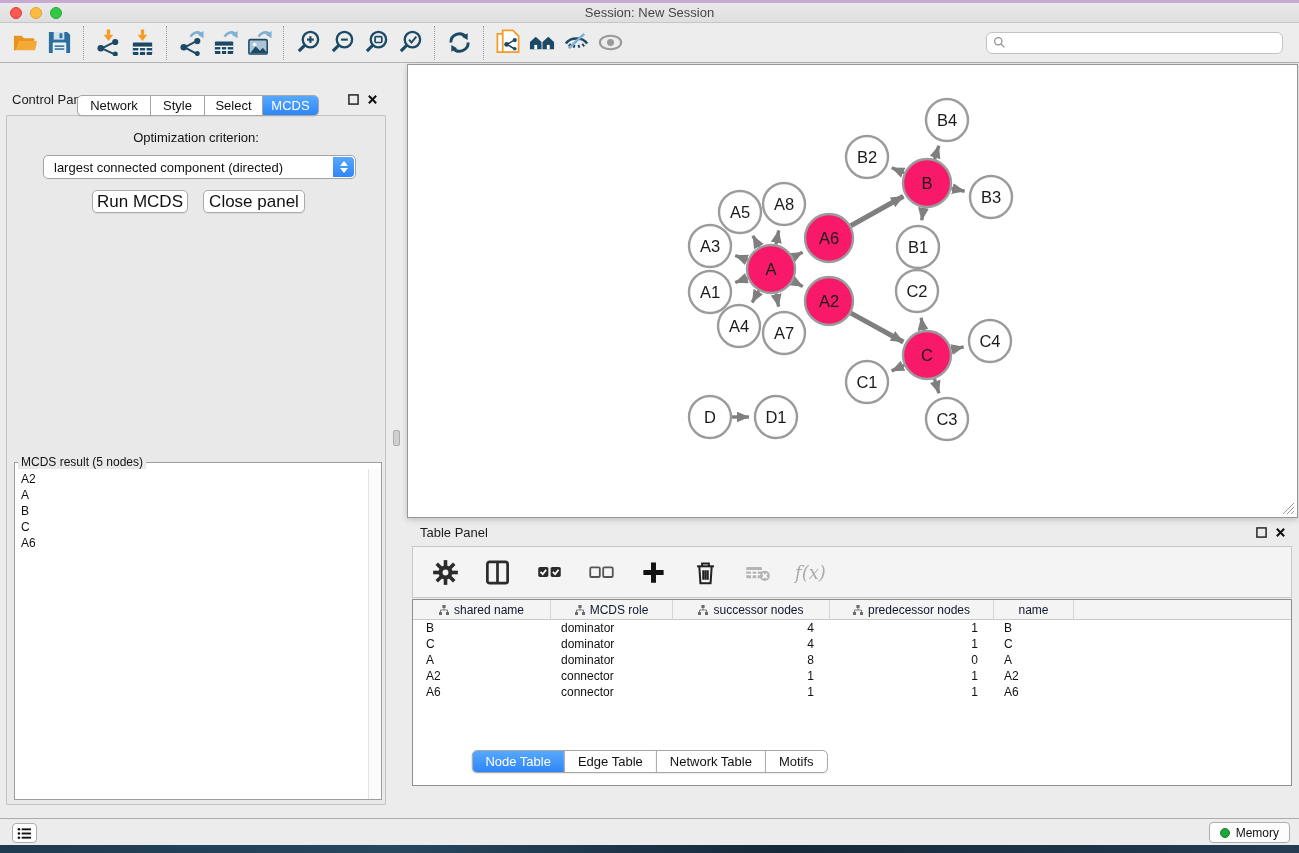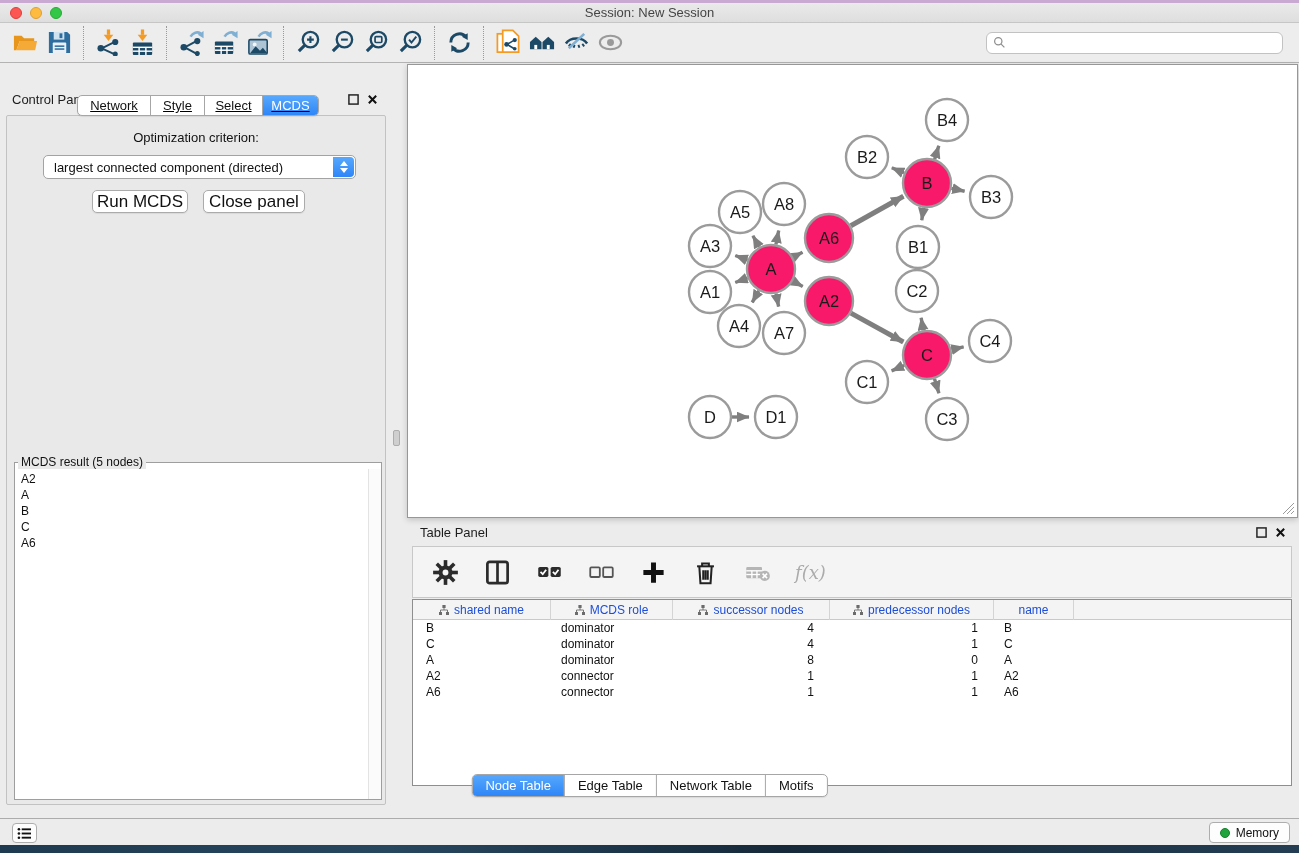--- a/index.html
+++ b/index.html
@@ -39,21 +39,21 @@
   .panel-title { font-size:13px; color:#1d1d1d; }
   .panel-ctrls { margin-left:auto; display:flex; gap:8px; align-items:center; }
   .panel-ctrls svg { width:11px; height:11px; }
   .cp-body { left:6px; top:115px; width:380px; height:690px; background:#E9E9E9;
     border:1px solid #C2C2C2; border-radius:2px; }
   .seg { display:flex; background:#fff; border:1px solid #A6A6A6; border-radius:5px; overflow:hidden;
     box-shadow:0 1px 1px rgba(0,0,0,0.08); }
   .seg .tab { font-size:13px; color:#111; padding:2px 0; text-align:center; border-left:1px solid #A6A6A6; }
   .seg .tab:first-child { border-left:none; }
   .seg .tab.active { background:linear-gradient(#57A8FC,#2E86F8); color:#fff; }
-  .cp-tabs { left:77px; top:95px;text-decoration:underline; }
+  .cp-tabs { left:77px; top:95px; }
   .cp-tabs .tab:nth-child(1){width:72px;} .cp-tabs .tab:nth-child(2){width:54px;}
   .cp-tabs .tab:nth-child(3){width:58px;} .cp-tabs .tab:nth-child(4){width:56px;}
   .opt-label { left:6px; top:130px; width:380px; text-align:center; font-size:13px; color:#111; }
   .dropdown { left:43px; top:155px; width:313px; height:24px; background:#fff; border:1px solid #A3A3A3;
     border-radius:5px; display:flex; align-items:center; font-size:13px; padding-left:10px; color:#111; }
   .dd-stepper { position:absolute; right:1px; top:1px; width:21px; height:20px; border-radius:0 4px 4px 0;
     background:linear-gradient(#57A8FC,#2E86F8); display:flex; flex-direction:column;
     align-items:center; justify-content:center; gap:2px; }
   .chev-up { width:0; height:0; border-left:4px solid transparent; border-right:4px solid transparent; border-bottom:5px solid #fff; }
   .chev-dn { width:0; height:0; border-left:4px solid transparent; border-right:4px solid transparent; border-top:5px solid #fff; }
@@ -85,28 +85,28 @@
   
   .tp-header { left:407px; top:520px; width:892px; height:24px; display:flex; align-items:center; padding:0 13px; }
   .tp-toolbar { left:412px; top:546px; width:880px; height:52px; background:#F4F4F4;
     border:1px solid #C8C8C8; display:flex; align-items:center; gap:24px; padding-left:18px; }
   .tp-toolbar .tbtn { width:28px; }
   .fx { font-family:"DejaVu Serif", serif; font-style:italic; font-size:18px; color:#ABABAB;text-align:right; }
   .table { left:412px; top:599px; width:880px; height:187px; background:#fff; border:1px solid #8E8E8E; overflow:hidden; }
   .trow { display:grid; grid-template-columns:138px 122px 157px 164px 80px 1fr; height:16px; }
   .thead { background:#F4F4F4; border-bottom:1px solid #C9C9C9; height:20px; }
   .thead .cell { display:flex; align-items:center; justify-content:center; gap:5px;
-    font-size:12px; color:#1d4ed8; border-right:1px solid #D4D4D4; height:20px; }
+    font-size:12px; color:#0f172a; border-right:1px solid #D4D4D4; height:20px; }
   .thead .cell.nofill { border-right:none; }
   .cell { font-size:12px; color:#111; display:flex; align-items:center; }
   .c-left { padding-left:13px; justify-content:flex-start; }
   .c-left2 { padding-left:10px; justify-content:flex-start; }
   .c-right { padding-right:16px; justify-content:flex-end; }
   .tree-ico { width:10px; height:10px; flex:0 0 auto; }
-  .tp-tabs { left:50%; top:750px; transform:translateX(-50%);margin-top:24px; }
+  .tp-tabs { left:50%; top:750px; transform:translateX(-50%); }
   .tp-tabs .tab { padding:3px 13px; }
 
   
   .statusbar { left:0; top:818px; width:1299px; height:27px; background:#ECECEC; border-top:1px solid #ACACAC; }
   .sb-left-btn { position:absolute; left:12px; top:4px; width:25px; height:20px; background:#FDFDFD;
     border:1px solid #ADADAD; border-radius:4px; display:flex; align-items:center; justify-content:center; }
   .memory-btn { position:absolute; right:9px; top:3px; height:21px; background:#FDFDFD;
     border:1px solid #ADADAD; border-radius:4px; display:flex; align-items:center; gap:6px;
     padding:0 10px; font-size:12px; color:#111; }
   .mem-dot { width:10px; height:10px; border-radius:50%; background:#1FA33C; border:1px solid #15802C; }

